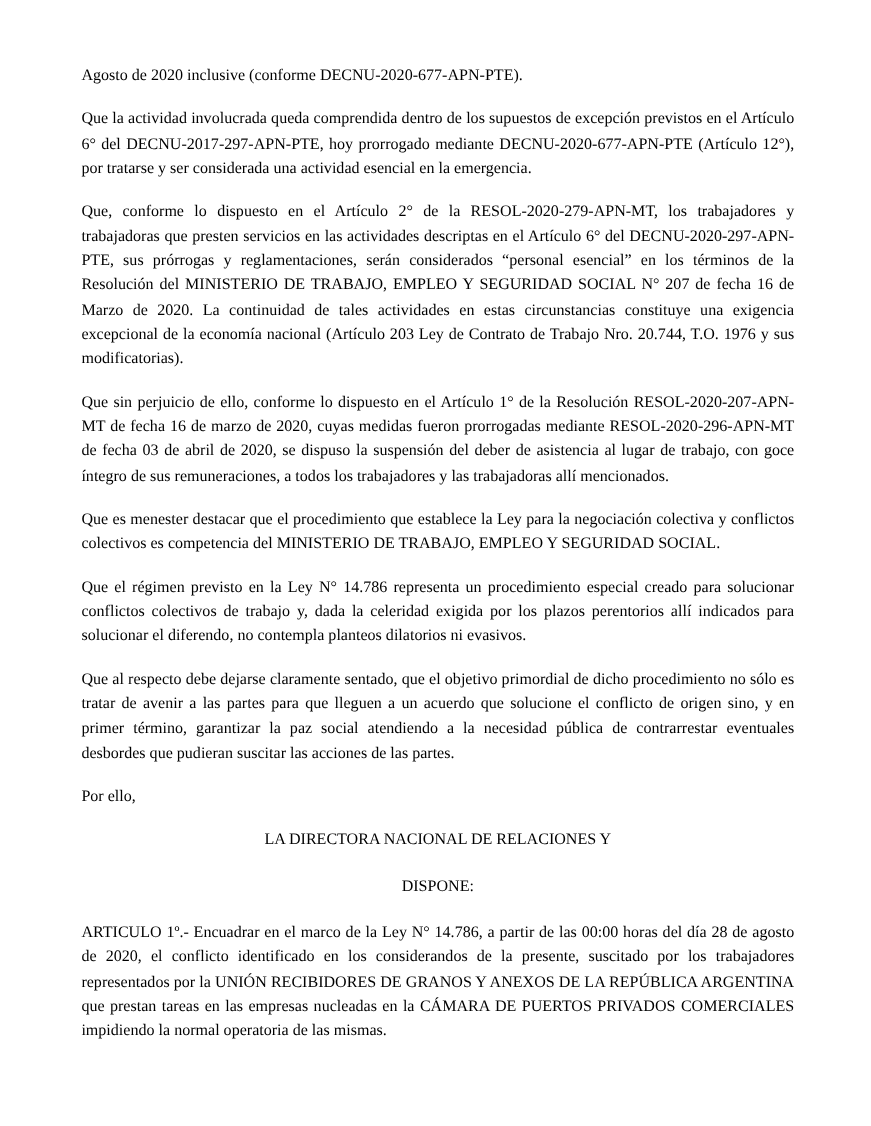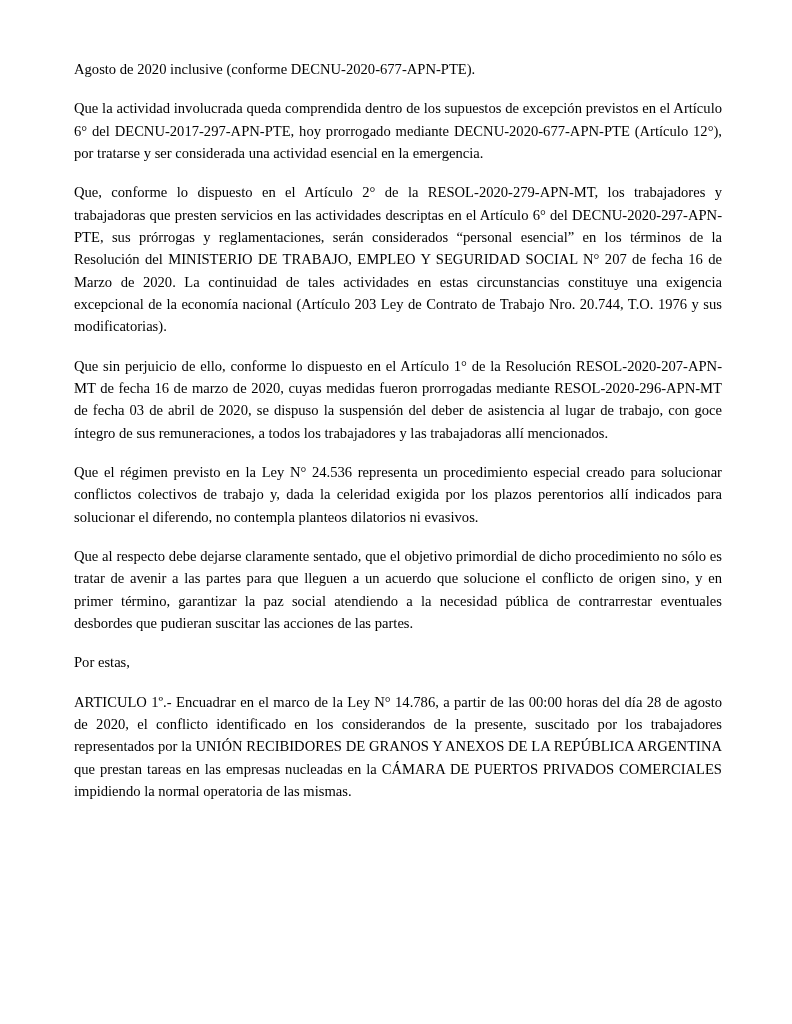--- a/index.html
+++ b/index.html
@@ -50,23 +50,26 @@
 </head>
 <body>
 
 <div class="page">
   <div class="doc-body">
 
     <p class="para">Agosto de 2020 inclusive (conforme DECNU-2020-677-APN-PTE).</p>
     <p class="para">Que la actividad involucrada queda comprendida dentro de los supuestos de excepción previstos en el Artículo 6° del DECNU-2017-297-APN-PTE, hoy prorrogado mediante DECNU-2020-677-APN-PTE (Artículo 12°), por tratarse y ser considerada una actividad esencial en la emergencia.</p>
     <p class="para">Que, conforme lo dispuesto en el Artículo 2° de la RESOL-2020-279-APN-MT, los trabajadores y trabajadoras que presten servicios en las actividades descriptas en el Artículo 6° del DECNU-2020-297-APN-PTE, sus prórrogas y reglamentaciones, serán considerados “personal esencial” en los términos de la Resolución del MINISTERIO DE TRABAJO, EMPLEO Y SEGURIDAD SOCIAL N° 207 de fecha 16 de Marzo de 2020. La continuidad de tales actividades en estas circunstancias constituye una exigencia excepcional de la economía nacional (Artículo 203 Ley de Contrato de Trabajo Nro. 20.744, T.O. 1976 y sus modificatorias).</p>
     <p class="para">Que sin perjuicio de ello, conforme lo dispuesto en el Artículo 1° de la Resolución RESOL-2020-207-APN-MT de fecha 16 de marzo de 2020, cuyas medidas fueron prorrogadas mediante RESOL-2020-296-APN-MT de fecha 03 de abril de 2020, se dispuso la suspensión del deber de asistencia al lugar de trabajo, con goce íntegro de sus remuneraciones, a todos los trabajadores y las trabajadoras allí mencionados.</p>
-    <p class="para">Que el régimen previsto en la Ley N° 24.536 representa un procedimiento especial creado para solucionar conflictos colectivos de trabajo y, dada la celeridad exigida por los plazos perentorios allí indicados para solucionar el diferendo, no contempla planteos dilatorios ni evasivos.</p>
+    <p class="para">Que es menester destacar que el procedimiento que establece la Ley para la negociación colectiva y conflictos colectivos es competencia del MINISTERIO DE TRABAJO, EMPLEO Y SEGURIDAD SOCIAL.</p>
+    <p class="para">Que el régimen previsto en la Ley N° 14.786 representa un procedimiento especial creado para solucionar conflictos colectivos de trabajo y, dada la celeridad exigida por los plazos perentorios allí indicados para solucionar el diferendo, no contempla planteos dilatorios ni evasivos.</p>
     <p class="para">Que al respecto debe dejarse claramente sentado, que el objetivo primordial de dicho procedimiento no sólo es tratar de avenir a las partes para que lleguen a un acuerdo que solucione el conflicto de origen sino, y en primer término, garantizar la paz social atendiendo a la necesidad pública de contrarrestar eventuales desbordes que pudieran suscitar las acciones de las partes.</p>
-    <p class="para plain">Por estas,</p>
+    <p class="para plain">Por ello,</p>
 
     <div class="heading-block">
+      <p class="center">LA DIRECTORA NACIONAL DE RELACIONES Y</p>
+      <p class="center">DISPONE:</p>
     </div>
 
     <p class="para">ARTICULO 1º.- Encuadrar en el marco de la Ley N° 14.786, a partir de las 00:00 horas del día 28 de agosto de 2020, el conflicto identificado en los considerandos de la presente, suscitado por los trabajadores representados por la UNIÓN RECIBIDORES DE GRANOS Y ANEXOS DE LA REPÚBLICA ARGENTINA que prestan tareas en las empresas nucleadas en la CÁMARA DE PUERTOS PRIVADOS COMERCIALES impidiendo la normal operatoria de las mismas.</p>
 
   </div>
 </div>
 
 </body></html>

